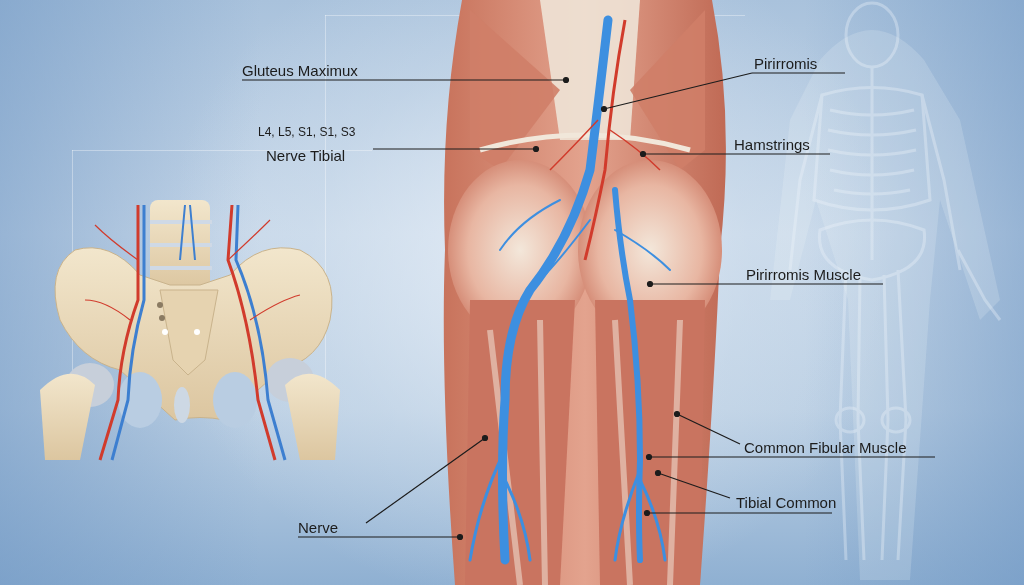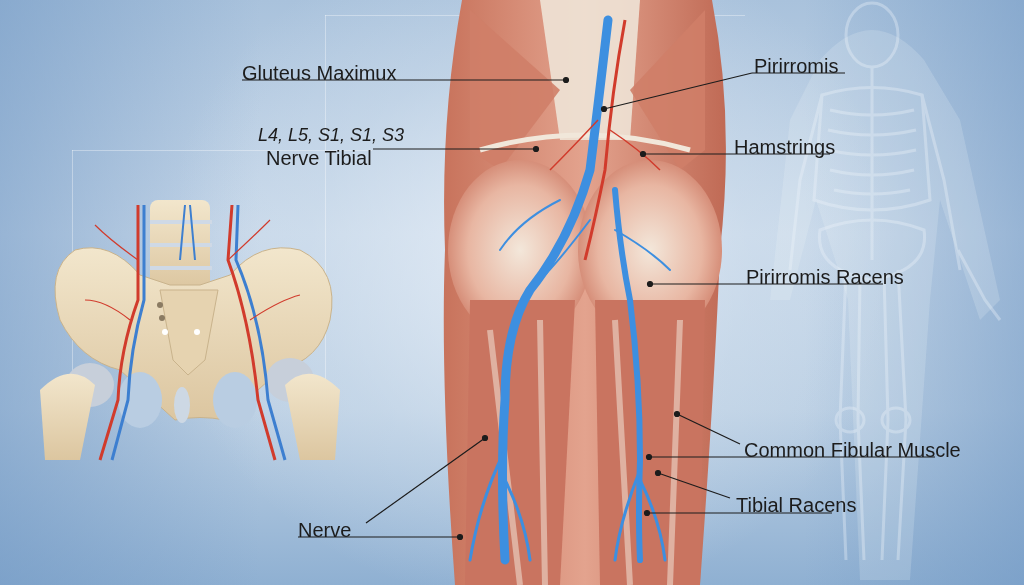--- a/index.html
+++ b/index.html
@@ -9,22 +9,22 @@
     font-family: "Liberation Sans", sans-serif;
   }
   .bg-glow { position:absolute; left:180px; top:0; width:700px; height:585px;
     background: radial-gradient(ellipse at 50% 45%, rgba(230,238,247,0.85) 0%, rgba(210,224,238,0.4) 45%, rgba(160,190,220,0) 75%); }
   .bg-left { position:absolute; left:0; top:0; width:260px; height:585px;
     background: linear-gradient(90deg, rgba(110,150,195,0.55), rgba(110,150,195,0)); }
   .bg-right { position:absolute; right:0; top:0; width:220px; height:585px;
     background: linear-gradient(270deg, rgba(110,150,195,0.55), rgba(110,150,195,0)); }
   .guide { position:absolute; background: rgba(255,255,255,0.35); }
   svg.art { position:absolute; left:0; top:0; }
-  .label { position:absolute; color:#1c1c1c; font-size:20px; white-space:nowrap; line-height:1; }
-  .label.small { font-size:18px;font-style:italic; }
+  .label { position:absolute; color:#1c1c1c; font-size:15px; white-space:nowrap; line-height:1; }
+  .label.small { font-size:12px; }
 </style>
 </head>
 <body>
 
 <div class="bg-left"></div>
 <div class="bg-right"></div>
 <div class="bg-glow"></div>
 
 <div class="guide" style="left:72px;top:150px;width:1px;height:300px;"></div>
 <div class="guide" style="left:72px;top:150px;width:300px;height:1px;"></div>
@@ -141,16 +141,16 @@
     <line x1="298" y1="537" x2="460" y2="537"></line>
       <circle cx="460" cy="537" r="2.5"></circle>
   </g>
 </svg>
 
 <div class="label" style="left:242px;top:63px;">Gluteus Maximux</div>
 <div class="label small" style="left:258px;top:126px;">L4, L5, S1, S1, S3</div>
 <div class="label" style="left:266px;top:148px;">Nerve Tibial</div>
 <div class="label" style="left:754px;top:56px;">Pirirromis</div>
 <div class="label" style="left:734px;top:137px;">Hamstrings</div>
-<div class="label" style="left:746px;top:267px;">Pirirromis Racens</div>
+<div class="label" style="left:746px;top:267px;">Pirirromis Muscle</div>
 <div class="label" style="left:744px;top:440px;">Common Fibular Muscle</div>
-<div class="label" style="left:736px;top:495px;">Tibial Racens</div>
+<div class="label" style="left:736px;top:495px;">Tibial Common</div>
 <div class="label" style="left:298px;top:520px;">Nerve</div>
 
 </body></html>

